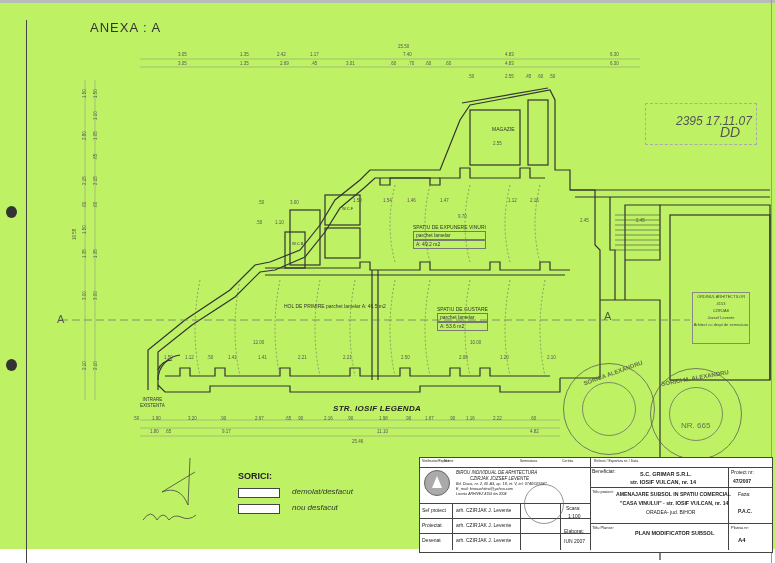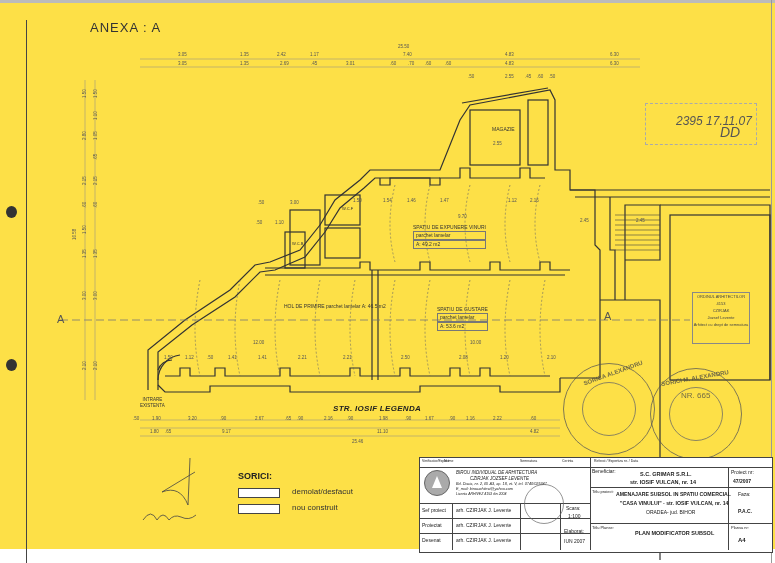--- a/index.html
+++ b/index.html
@@ -1,33 +1,33 @@
 <!DOCTYPE html>
 <html><head>
 <meta charset="utf-8">
 <style>
   html,body{margin:0;padding:0;background:#fff;}
   body{width:775px;height:563px;position:relative;overflow:hidden;font-family:"Liberation Sans",sans-serif;color:#222;}
-  .sheet{position:absolute;left:0;top:0;width:775px;height:549px;background:#fde047;}
+  .sheet{position:absolute;left:0;top:0;width:775px;height:549px;background:#bef264;}
   .border-top{position:absolute;left:0;top:0;width:775px;height:3px;background:#bbb;}
   .margin-line{position:absolute;left:26px;top:20px;width:1px;height:543px;background:#444;}
   .right-line{position:absolute;left:771px;top:0;width:1px;height:563px;background:#999;}
   .punch{position:absolute;width:11px;height:12px;border-radius:50%;background:#333;}
   .annex{position:absolute;left:90px;top:20px;font-size:13px;letter-spacing:1px;color:#333;}
   .dim{position:absolute;font-size:4.5px;color:#555;white-space:nowrap;}
   .dimv{position:absolute;font-size:4.5px;color:#555;white-space:nowrap;transform:rotate(-90deg);transform-origin:left top;}
   svg.plan{position:absolute;left:0;top:0;}
   .room-label{position:absolute;font-size:5px;color:#333;line-height:7px;white-space:nowrap;}
   .room-label .box{border:0.6px solid #777;padding:0 2px;display:block;}
   .street{position:absolute;left:333px;top:404px;font-size:8px;font-weight:bold;font-style:italic;color:#222;letter-spacing:0.3px;}
   .entry{position:absolute;left:140px;top:397px;font-size:4.5px;text-align:center;line-height:6px;color:#333;}
   .axis-a{position:absolute;font-size:11px;color:#555;}
   .legend-title{position:absolute;left:238px;top:471px;font-size:9px;font-weight:bold;color:#222;}
   .legend-swatch{position:absolute;width:40px;height:8px;border:0.8px solid #444;background:#fff;}
-  .legend-text{position:absolute;font-size:8px;color:#333;}
+  .legend-text{position:absolute;font-size:8px;font-style:italic;color:#333;}
   .tb{position:absolute;border:1px solid #444;background:#fff;}
   .tb-cell{position:absolute;font-size:5px;color:#222;white-space:nowrap;}
   .tb-line-h{position:absolute;height:0.8px;background:#444;}
   .tb-line-v{position:absolute;width:0.8px;background:#444;}
   .bold{font-weight:bold;}
   .stamp{position:absolute;border-radius:50%;border:1.5px solid #555;opacity:0.75;}
   .stamp-inner{position:absolute;border-radius:50%;border:1px solid #666;}
   .stamp-text{position:absolute;font-size:6px;color:#444;white-space:nowrap;font-weight:bold;}
   .reg-stamp{position:absolute;left:645px;top:103px;width:110px;height:40px;border:0.8px dashed #aaa;}
   .handwrite{position:absolute;font-size:12px;font-style:italic;color:#555;white-space:nowrap;}
@@ -275,28 +275,28 @@
     <div>Arhitect cu drept de semnatura</div>
   </div>
 
   <div class="stamp" style="left:563px;top:363px;width:90px;height:90px;">
     <div class="stamp-inner" style="left:18px;top:18px;width:52px;height:52px;"></div>
     <span class="stamp-text" style="left:18px;top:6px;transform:rotate(-20deg);">SORICA ALEXANDRU</span>
   </div>
   <div class="stamp" style="left:650px;top:368px;width:90px;height:90px;">
     <div class="stamp-inner" style="left:18px;top:18px;width:52px;height:52px;"></div>
     <span class="stamp-text" style="left:10px;top:6px;transform:rotate(-10deg);">SORICI M. ALEXANDRU</span>
-    <span class="stamp-text" style="left:30px;top:22px;font-size:8px;font-weight:normal;">NR. 665</span>
+    <span class="stamp-text" style="left:30px;top:52px;font-size:8px;font-weight:normal;">NR. 665</span>
   </div>
 
   <span class="legend-title">SORICI:</span>
   <div class="legend-swatch" style="left:238px;top:488px;"></div>
   <span class="legend-text" style="left:292px;top:487px;">demolat/desfacut</span>
   <div class="legend-swatch" style="left:238px;top:504px;"></div>
-  <span class="legend-text" style="left:292px;top:503px;">nou construit</span>
+  <span class="legend-text" style="left:292px;top:503px;">nou desfacut</span>
 
   <div class="tb" style="left:419px;top:457px;width:352px;height:94px;">
 
     <span class="tb-cell" style="left:2px;top:1px;font-size:3.5px;">Verificator/Expert</span>
     <span class="tb-cell" style="left:24px;top:1px;font-size:3.5px;">Nume</span>
     <span class="tb-cell" style="left:100px;top:1px;font-size:3.5px;">Semnatura</span>
     <span class="tb-cell" style="left:142px;top:1px;font-size:3.5px;">Cerinta</span>
     <span class="tb-cell" style="left:174px;top:1px;font-size:3.5px;">Referat / Expertiza nr. / Data</span>
     <div class="tb-line-h" style="left:0;top:9px;width:352px;"></div>
 

